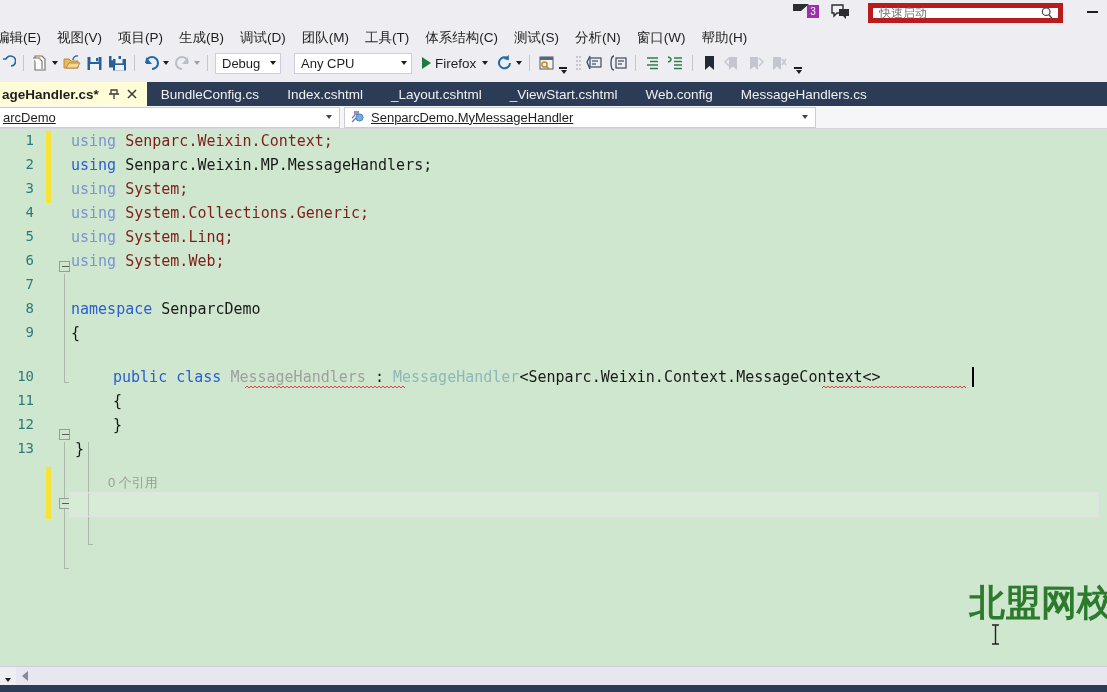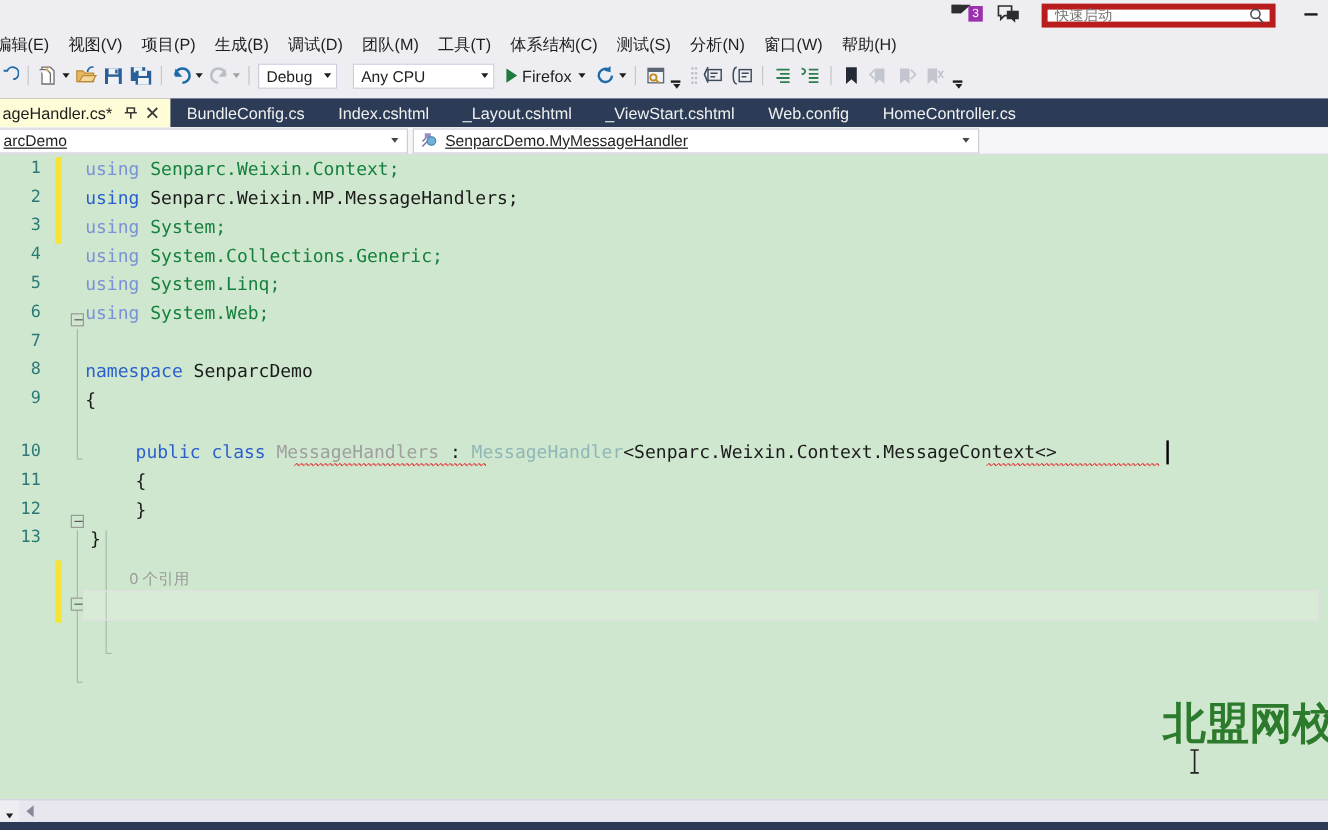--- a/index.html
+++ b/index.html
@@ -123,21 +123,21 @@
   .tab {
     display: flex; align-items: center;
     padding: 0 14px;
     font-size: 13.5px; color: #f0f0f0;
     white-space: nowrap; cursor: default;
   }
   .tab.active {
     background: #fffcd8; color: #1e1e1e;
     padding-right: 4px;
   }
-  .tab.active.clip { padding-left: 2px; }
+  .tab.active.clip { padding-left: 2px; font-weight: bold; }
   .pin-icon { width: 14px; height: 14px; margin: 0 2px 0 8px; }
   .close-icon { width: 14px; height: 14px; margin: 0 4px 0 2px; }
   .tabstrip-fill { flex: 1; }
 
   
   .navbar {
     position: absolute; left: 0; top: 106px; width: 1107px; height: 23px;
     background: #f6f6f9; border-bottom: 1px solid #d6d6e0;
     display: flex; align-items: center;
   }
@@ -189,21 +189,21 @@
   .foldend {
     position: absolute; width: 5px; height: 1px; background: #a9b8a9;
   }
   .codeline {
     position: absolute; left: 0; white-space: pre;
     font-family: "DejaVu Sans Mono", "Liberation Mono", monospace;
     font-size: 15px; color: #1a1a1a;
   }
   .kw   { color: #2b5fcf; }
   .kwd  { color: #7a92d6; }   
-  .dim  { color: #15803d; }
+  .dim  { color: #7f1d1d; }
   .typd { color: #8fb7b7; }
   .idd  { color: #9f9f9f; }
   .codelens {
     position: absolute; white-space: pre;
     font-size: 13px; color: #9a9a9a;
     font-family: "Liberation Sans", sans-serif;
   }
   .curline-box {
     position: absolute; left: 69px; top: 363px;
     width: 1030px; height: 25px;
@@ -507,21 +507,21 @@
       </svg>
       <svg class="close-icon" viewBox="0 0 14 14">
         <path d="M3 3 L11 11 M11 3 L3 11" stroke="#3a3a3a" stroke-width="1.5"></path>
       </svg>
     </div>
     <div class="tab">BundleConfig.cs</div>
     <div class="tab">Index.cshtml</div>
     <div class="tab">_Layout.cshtml</div>
     <div class="tab">_ViewStart.cshtml</div>
     <div class="tab">Web.config</div>
-    <div class="tab">HomeController.cs</div>
+    <div class="tab">MessageHandlers.cs</div>
     <div class="tabstrip-fill"></div>
   </div>
 
   <div class="navbar">
     <div class="nav-combo" style="width:344px;margin-left:-4px">
       <span class="cname">arcDemo</span>
       <div class="nav-caret"></div>
     </div>
     <div class="nav-combo" style="width:472px;margin-left:4px">
       <svg class="cls-icon" viewBox="0 0 15 14">

